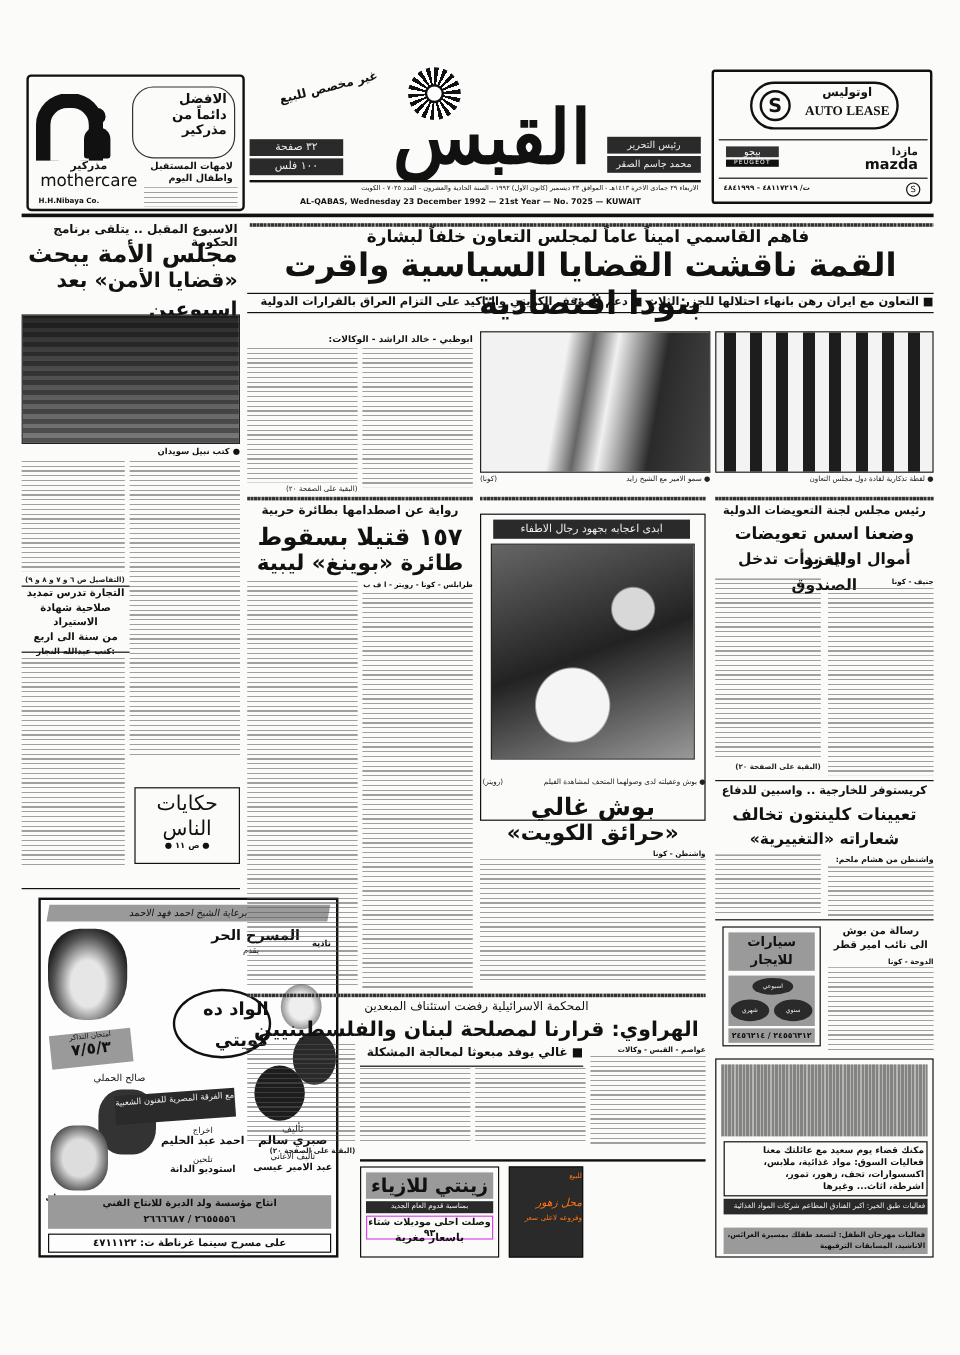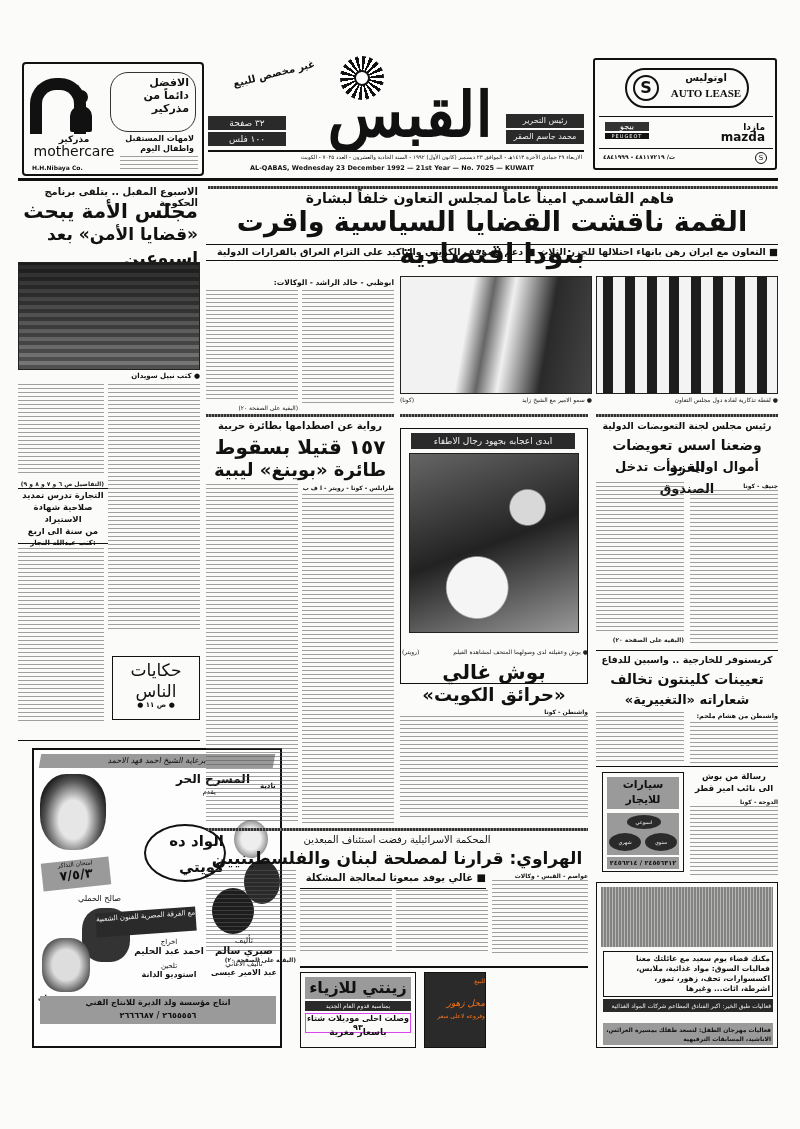--- a/index.html
+++ b/index.html
@@ -169,20 +169,23 @@
     <div style="font-size:8px;">تأليف</div>
     <div style="font-size:10px;font-weight:bold;">صبري سالم</div>
     <div style="font-size:7px;margin-top:4px;">تأليف الاغاني</div>
     <div style="font-size:8px;font-weight:bold;">عبد الامير عيسى</div>
   </div>
 
   <div class="abs grey" style="left:6px;top:246px;width:236px;height:28px;text-align:center;">
     <div style="font-size:8px;font-weight:bold;line-height:14px;">انتاج مؤسسة ولد الديرة للانتاج الفني</div>
     <div style="font-size:8px;font-weight:bold;line-height:12px;">٢٦٥٥٥٥٦ / ٢٦٦٦٦٨٧</div>
   </div>
+  <div class="abs" style="left:6px;top:278px;width:236px;height:16px;border:1px solid #111;text-align:center;font-size:8.5px;font-weight:bold;line-height:14px;">
+    <span>على مسرح سينما غرناطة ت: ٤٧١١١٢٢</span>
+  </div>
 </div>
 
 <div class="rule hatch" style="left:206px;top:414px;width:188px;height:3px;"></div>
 <div class="abs rtl" style="left:206px;top:420px;width:188px;text-align:center;font-size:10px;font-weight:bold;">رواية عن اصطدامها بطائرة حربية</div>
 <div class="abs rtl" style="left:206px;top:434px;width:188px;text-align:center;font-size:20px;font-weight:900;line-height:26px;">١٥٧ قتيلا بسقوط</div>
 <div class="abs rtl" style="left:206px;top:458px;width:188px;text-align:center;font-size:18px;font-weight:900;line-height:24px;">طائرة «بوينغ» ليبية</div>
 <div class="abs rtl" style="left:302px;top:484px;width:92px;font-size:6px;font-weight:bold;">طرابلس - كونا - رويتر - ا ف ب</div>
 <div class="abs lines" style="left:302px;top:494px;width:92px;height:330px;"></div>
 <div class="abs lines" style="left:206px;top:484px;width:92px;height:340px;"></div>
 

